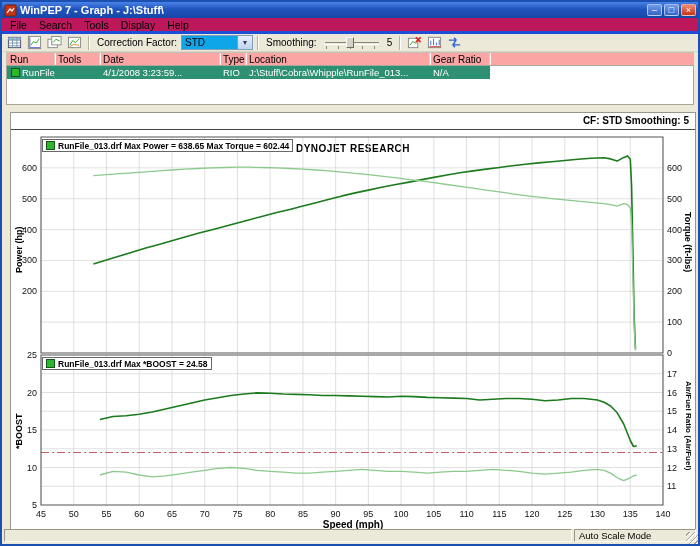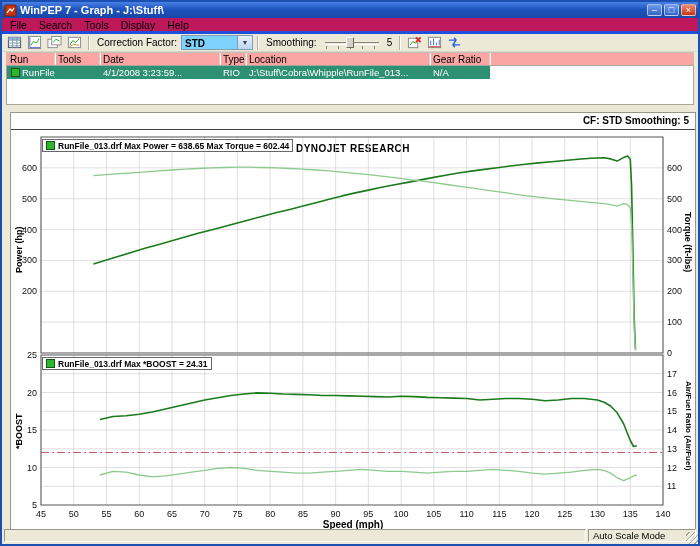--- a/index.html
+++ b/index.html
@@ -20,22 +20,22 @@
   .menubar{height:13px;display:flex;align-items:center;font-size:10.5px;padding-left:2px;background:#be185d;}
   .menubar span{padding:0 6px;}
 
   
   .toolbar{height:17px;display:flex;align-items:center;gap:1px;padding:0 3px;background:#ece9d8;
     border-top:3px solid #1d4ed8;border-bottom:1px solid #d8d4c4;font-size:10px;}
   .tbtn{width:19px;height:16px;border:1px solid transparent;background:transparent;padding:0;display:flex;
     align-items:center;justify-content:center;}
   .tsep{width:1px;height:14px;background:#b5b2a5;border-right:1px solid #fff;margin:0 3px;}
   .tlabel{padding:0 3px;white-space:nowrap;}
-  .combo{width:72px;height:15px;background:#7dd3fc;border:1px solid #7f9db9;display:flex;align-items:flex-end;
-    font-size:10px;box-sizing:border-box;font-weight:bold;}
+  .combo{width:72px;height:15px;background:#0ea5e9;border:1px solid #7f9db9;display:flex;align-items:center;
+    font-size:10px;box-sizing:border-box;}
   .combo .val{flex:1;padding-left:3px;}
   .combo .arrow{width:14px;height:13px;background:linear-gradient(#e8f0fc,#c0d4f0);border-left:1px solid #7f9db9;
     font-size:7px;text-align:center;line-height:13px;color:#345;}
   .slider{position:relative;width:58px;height:14px;margin:0 2px;}
   .slider .track{position:absolute;left:2px;right:2px;top:6px;height:1px;border-top:1px solid #8a877a;border-bottom:1px solid #fff;}
   .slider .ticks{position:absolute;left:3px;right:3px;bottom:1px;height:3px;
     background:repeating-linear-gradient(90deg,#8a877a 0 1px,transparent 1px 12px);}
   .slider .thumb{position:absolute;left:40%;top:1px;width:8px;height:11px;background:#d6d2c6;
     border:1px solid;border-color:#fff #6e6a5c #6e6a5c #fff;box-sizing:border-box;}
 
@@ -70,21 +70,21 @@
   .vlabel-r{position:absolute;transform-origin:0 0;transform:rotate(90deg);font-size:9px;font-weight:bold;white-space:nowrap;}
   .vlabel-r.right1{left:682px;top:99px;}
   .vlabel-r.right2{left:682px;top:268px;font-size:8px;}
   .xlabel{position:absolute;left:0;right:0;top:406px;text-align:center;font-size:10px;font-weight:bold;}
 
   
   .statusbar{position:absolute;left:2px;right:2px;bottom:2px;height:13px;display:flex;gap:2px;align-items:stretch;
     background:#ece9d8;font-size:9.5px;}
   .spanel{border:1px solid;border-color:#9a978a #fcfcf8 #fcfcf8 #9a978a;box-sizing:border-box;display:flex;align-items:center;padding-left:4px;}
   .spanel.left{flex:1;}
-  .spanel.right{width:108px;}
+  .spanel.right{width:122px;}
   .grip{position:absolute;right:0;bottom:0;width:12px;height:12px;
     background:repeating-linear-gradient(135deg,transparent 0 2px,#a8a496 2px 3px,#fff 3px 4px);}
 </style>
 </head>
 <body>
 
 <div class="window">
 
   <div class="titlebar">
     <svg width="13" height="13" viewBox="0 0 13 13">
@@ -304,21 +304,21 @@
         <text x="619.2631578947368" y="386" text-anchor="middle">135</text>
         <text x="652" y="386" text-anchor="middle">140</text>
       </svg>
 
     <div class="legend legend-top">
       <span class="swatch"></span>
       <span>RunFile_013.drf Max Power = 638.65 Max Torque = 602.44</span>
     </div>
     <div class="legend legend-bottom">
       <span class="swatch"></span>
-      <span>RunFile_013.drf Max *BOOST = 24.31</span>
+      <span>RunFile_013.drf Max *BOOST = 24.58</span>
     </div>
 
     <div class="vlabel left1">Power (hp)</div>
     <div class="vlabel left2">*BOOST</div>
     <div class="vlabel-r right1">Torque (ft-lbs)</div>
     <div class="vlabel-r right2">Air/Fuel Ratio (Air/Fuel)</div>
     <div class="xlabel">Speed (mph)</div>
   </div>
 
   <div class="statusbar">

